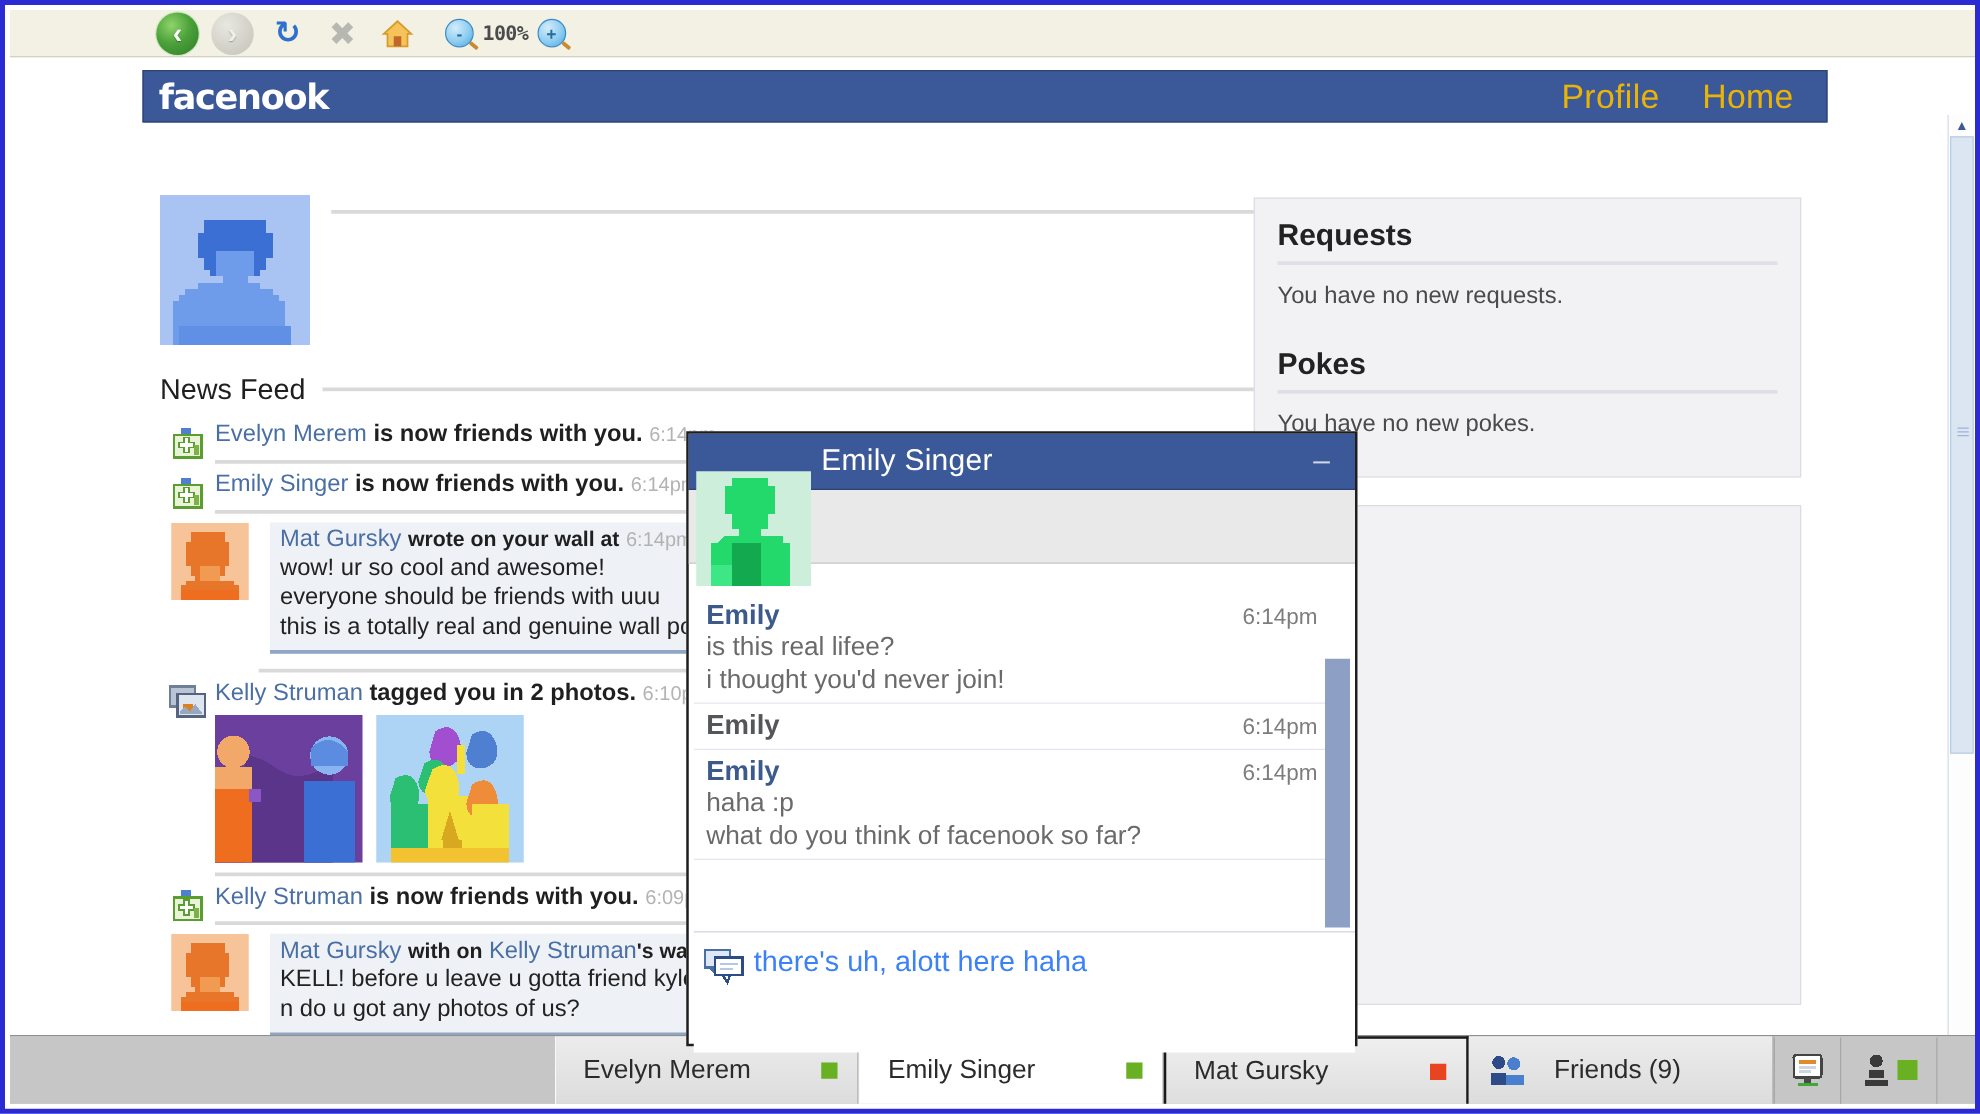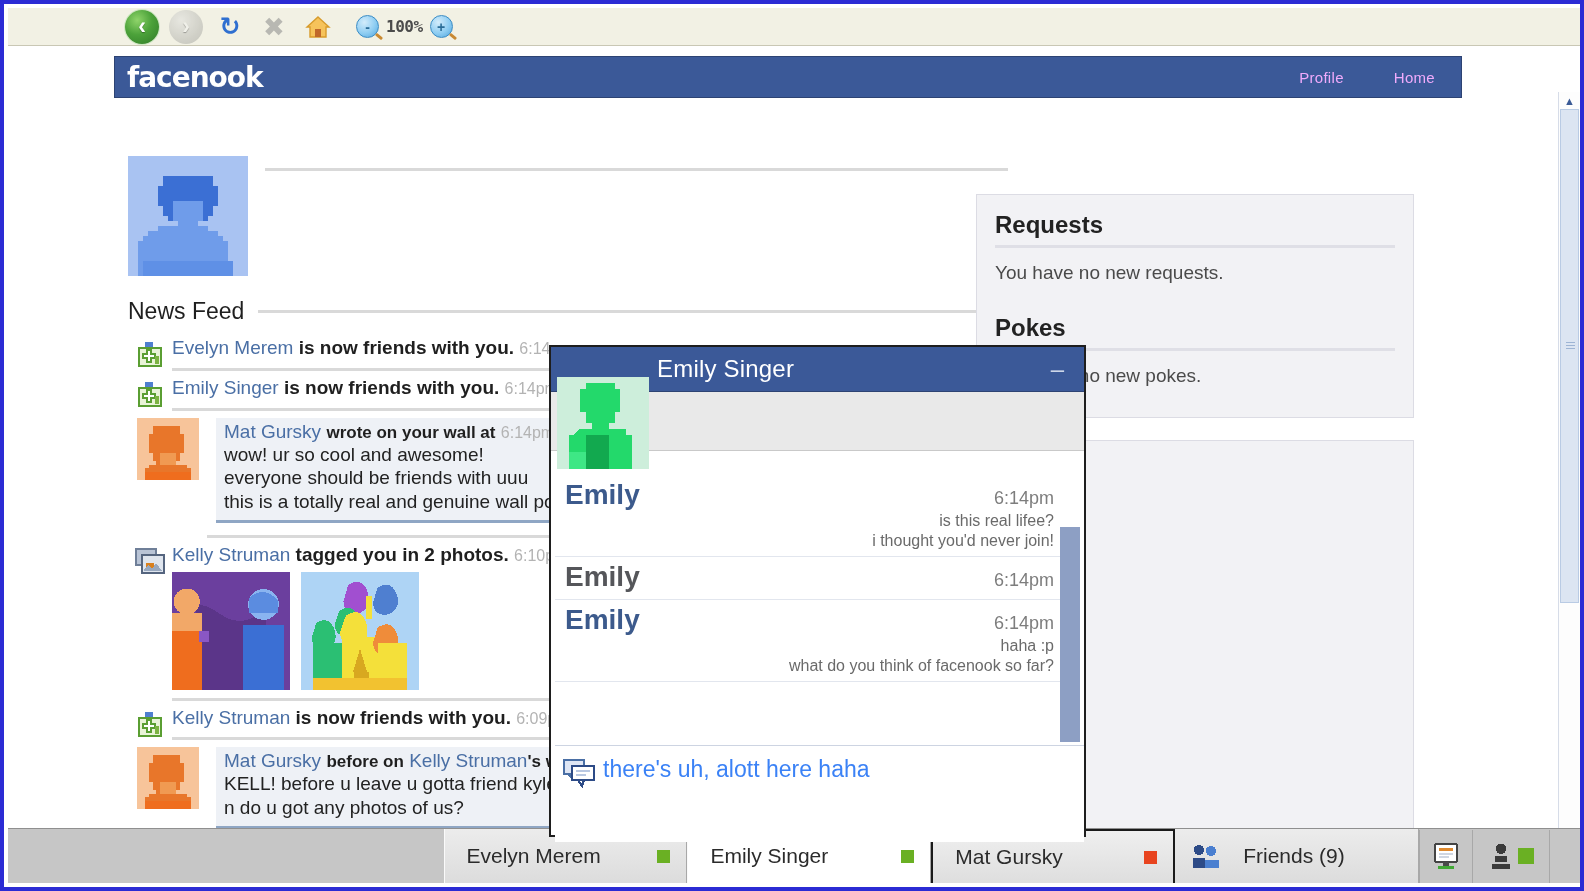--- a/index.html
+++ b/index.html
@@ -51,21 +51,21 @@
 
   
   .page{position:absolute;left:4px;top:42px;width:1576px;height:790px;background:#fff;overflow:hidden;}
 
   .fb-header{position:absolute;left:106px;top:10px;width:1348px;height:42px;
      background:#3b5998;border:1px solid #2d4373;box-sizing:border-box;
      display:flex;align-items:center;justify-content:space-between;}
   .fb-logo{font-size:28px;color:#fff;font-weight:bold;letter-spacing:-1px;
      margin-left:12px;font-family:"DejaVu Sans","Liberation Sans",sans-serif;}
   .fb-nav{display:flex;gap:34px;margin-right:26px;}
-  .fb-nav a{color:#f0abfc;font-size:15px;text-decoration:none;letter-spacing:.3px;margin-left:16px;}
+  .fb-nav a{color:#eab308;font-size:27px;text-decoration:none;letter-spacing:.3px;}
 
   
   .left-col{position:absolute;left:120px;top:110px;width:880px;}
   .welcome-row{display:flex;align-items:flex-start;}
   .avatar-big{width:120px;height:120px;flex:none;}
   .welcome-right{margin-left:17px;flex:1;}
   .welcome-title{font-size:33px;color:#1f1f1f;letter-spacing:-.3px;line-height:1.1;margin:2px 0 0;}
   .rule{height:3px;background:#d9d9d9;margin-top:12px;}
 
   .newsfeed-hdr{display:flex;align-items:center;margin-top:22px;}
@@ -87,21 +87,21 @@
   .wall-box{flex:1;margin-left:17px;background:#eef1f6;border-bottom:3px solid #8fa6c4;
      padding:3px 8px 6px;}
   .wall-meta{font-size:19px;color:#1f1f1f;}
   .wall-meta .act{font-weight:bold;font-size:17px;}
   .wall-text{font-size:19px;color:#222;line-height:1.25;}
 
   .photos{display:flex;gap:11px;margin-top:5px;margin-left:0;}
   .photo{width:118px;height:118px;}
 
   
-  .right-col{position:absolute;left:968px;top:112px;width:438px;margin-top:36px;}
+  .right-col{position:absolute;left:995px;top:112px;width:438px;}
   .panel{background:#f2f2f5;border:1px solid #dcdce4;box-sizing:border-box;padding:16px 18px 22px;}
   .panel-h{font-size:24px;color:#222;margin:0;}
   .panel-rule{height:3px;background:#dfdfe6;margin:6px 0 14px;}
   .panel-p{font-size:19px;color:#4a4a4a;margin:0 0 8px;}
   .panel-gap{height:22px;}
   .panel2{margin-top:22px;height:400px;}
 
   
   .pg-scroll{position:absolute;right:4px;top:46px;width:21px;height:784px;background:#fdfdfd;
      border-left:1px solid #d6dce8;}
@@ -118,24 +118,24 @@
   .chat-title{height:44px;background:#3b5998;display:flex;align-items:center;
      justify-content:space-between;border-bottom:1px solid #2d4373;}
   .chat-title .t{color:#fff;font-size:24px;margin-left:106px;letter-spacing:.2px;}
   .chat-min{color:#cdd7e8;font-size:24px;margin-right:20px;line-height:1;cursor:pointer;}
   .chat-sub{height:58px;background:#e9e9e9;border-bottom:1px solid #c9c9c9;}
   .chat-av{position:absolute;left:6px;top:30px;width:92px;height:92px;z-index:3;}
   .chat-log{position:absolute;left:4px;top:128px;width:509px;height:268px;
      background:#fff;overflow:hidden;}
   .msg{border-bottom:1px solid #e2e6ee;padding:4px 10px 6px;}
   .msg-hd{display:flex;justify-content:space-between;align-items:baseline;}
-  .msg-who{font-size:28px;font-weight:bold;color:#3c5a8c;}
+  .msg-who{font-size:22px;font-weight:bold;color:#3c5a8c;}
   .msg-who.me{color:#55565a;}
   .msg-tm{font-size:18px;color:#7d7d7d;}
-  .msg-txt{font-size:16px;color:#6a6a6a;line-height:1.22;text-align:right;}
+  .msg-txt{font-size:21px;color:#6a6a6a;line-height:1.22;}
   .chat-scroll{position:absolute;right:4px;top:180px;width:20px;height:215px;
      background:#8d9fc4;z-index:5;}
   .chat-input{position:absolute;left:4px;top:398px;width:529px;height:88px;
      background:#fff;border-top:1px solid #cdd4e2;display:flex;align-items:flex-start;
      padding-top:8px;}
   .chat-in-ico{width:48px;flex:none;display:flex;justify-content:center;padding-top:4px;}
   .chat-in-txt{font-size:23px;color:#3b82f6;padding-top:2px;}
 
   
   .taskbar{position:absolute;left:4px;bottom:4px;width:1576px;height:55px;
@@ -376,21 +376,21 @@
               <rect width="16" height="16" fill="#f7c49a"></rect>
               <path d="M4 2h7v2h1v5h-1v2h-1v1h-5v-1h-1v-2h-1v-5h1z" fill="#e8762a"></path>
               <path d="M6 9h4v3h-4z" fill="#f09a52"></path>
               <path d="M3 12h10v1h1v3h-12v-3h1z" fill="#e8762a"></path>
               <rect x="2" y="14" width="12" height="2" fill="#ef6d1e"></rect>
             </svg>
           </span>
           <div class="wall-box">
             <div class="wall-meta">
               <span class="nm">Mat Gursky</span>
-              <span class="act">before on</span>
+              <span class="act">with on</span>
               <span class="nm">Kelly Struman</span><span class="act">'s wall at</span>
               <span class="tm">6:09pm</span>
             </div>
             <div class="wall-text">KELL! before u leave u gotta friend kyle!</div>
             <div class="wall-text">n do u got any photos of us?</div>
           </div>
         </div>
 
       </div>
     </div>

